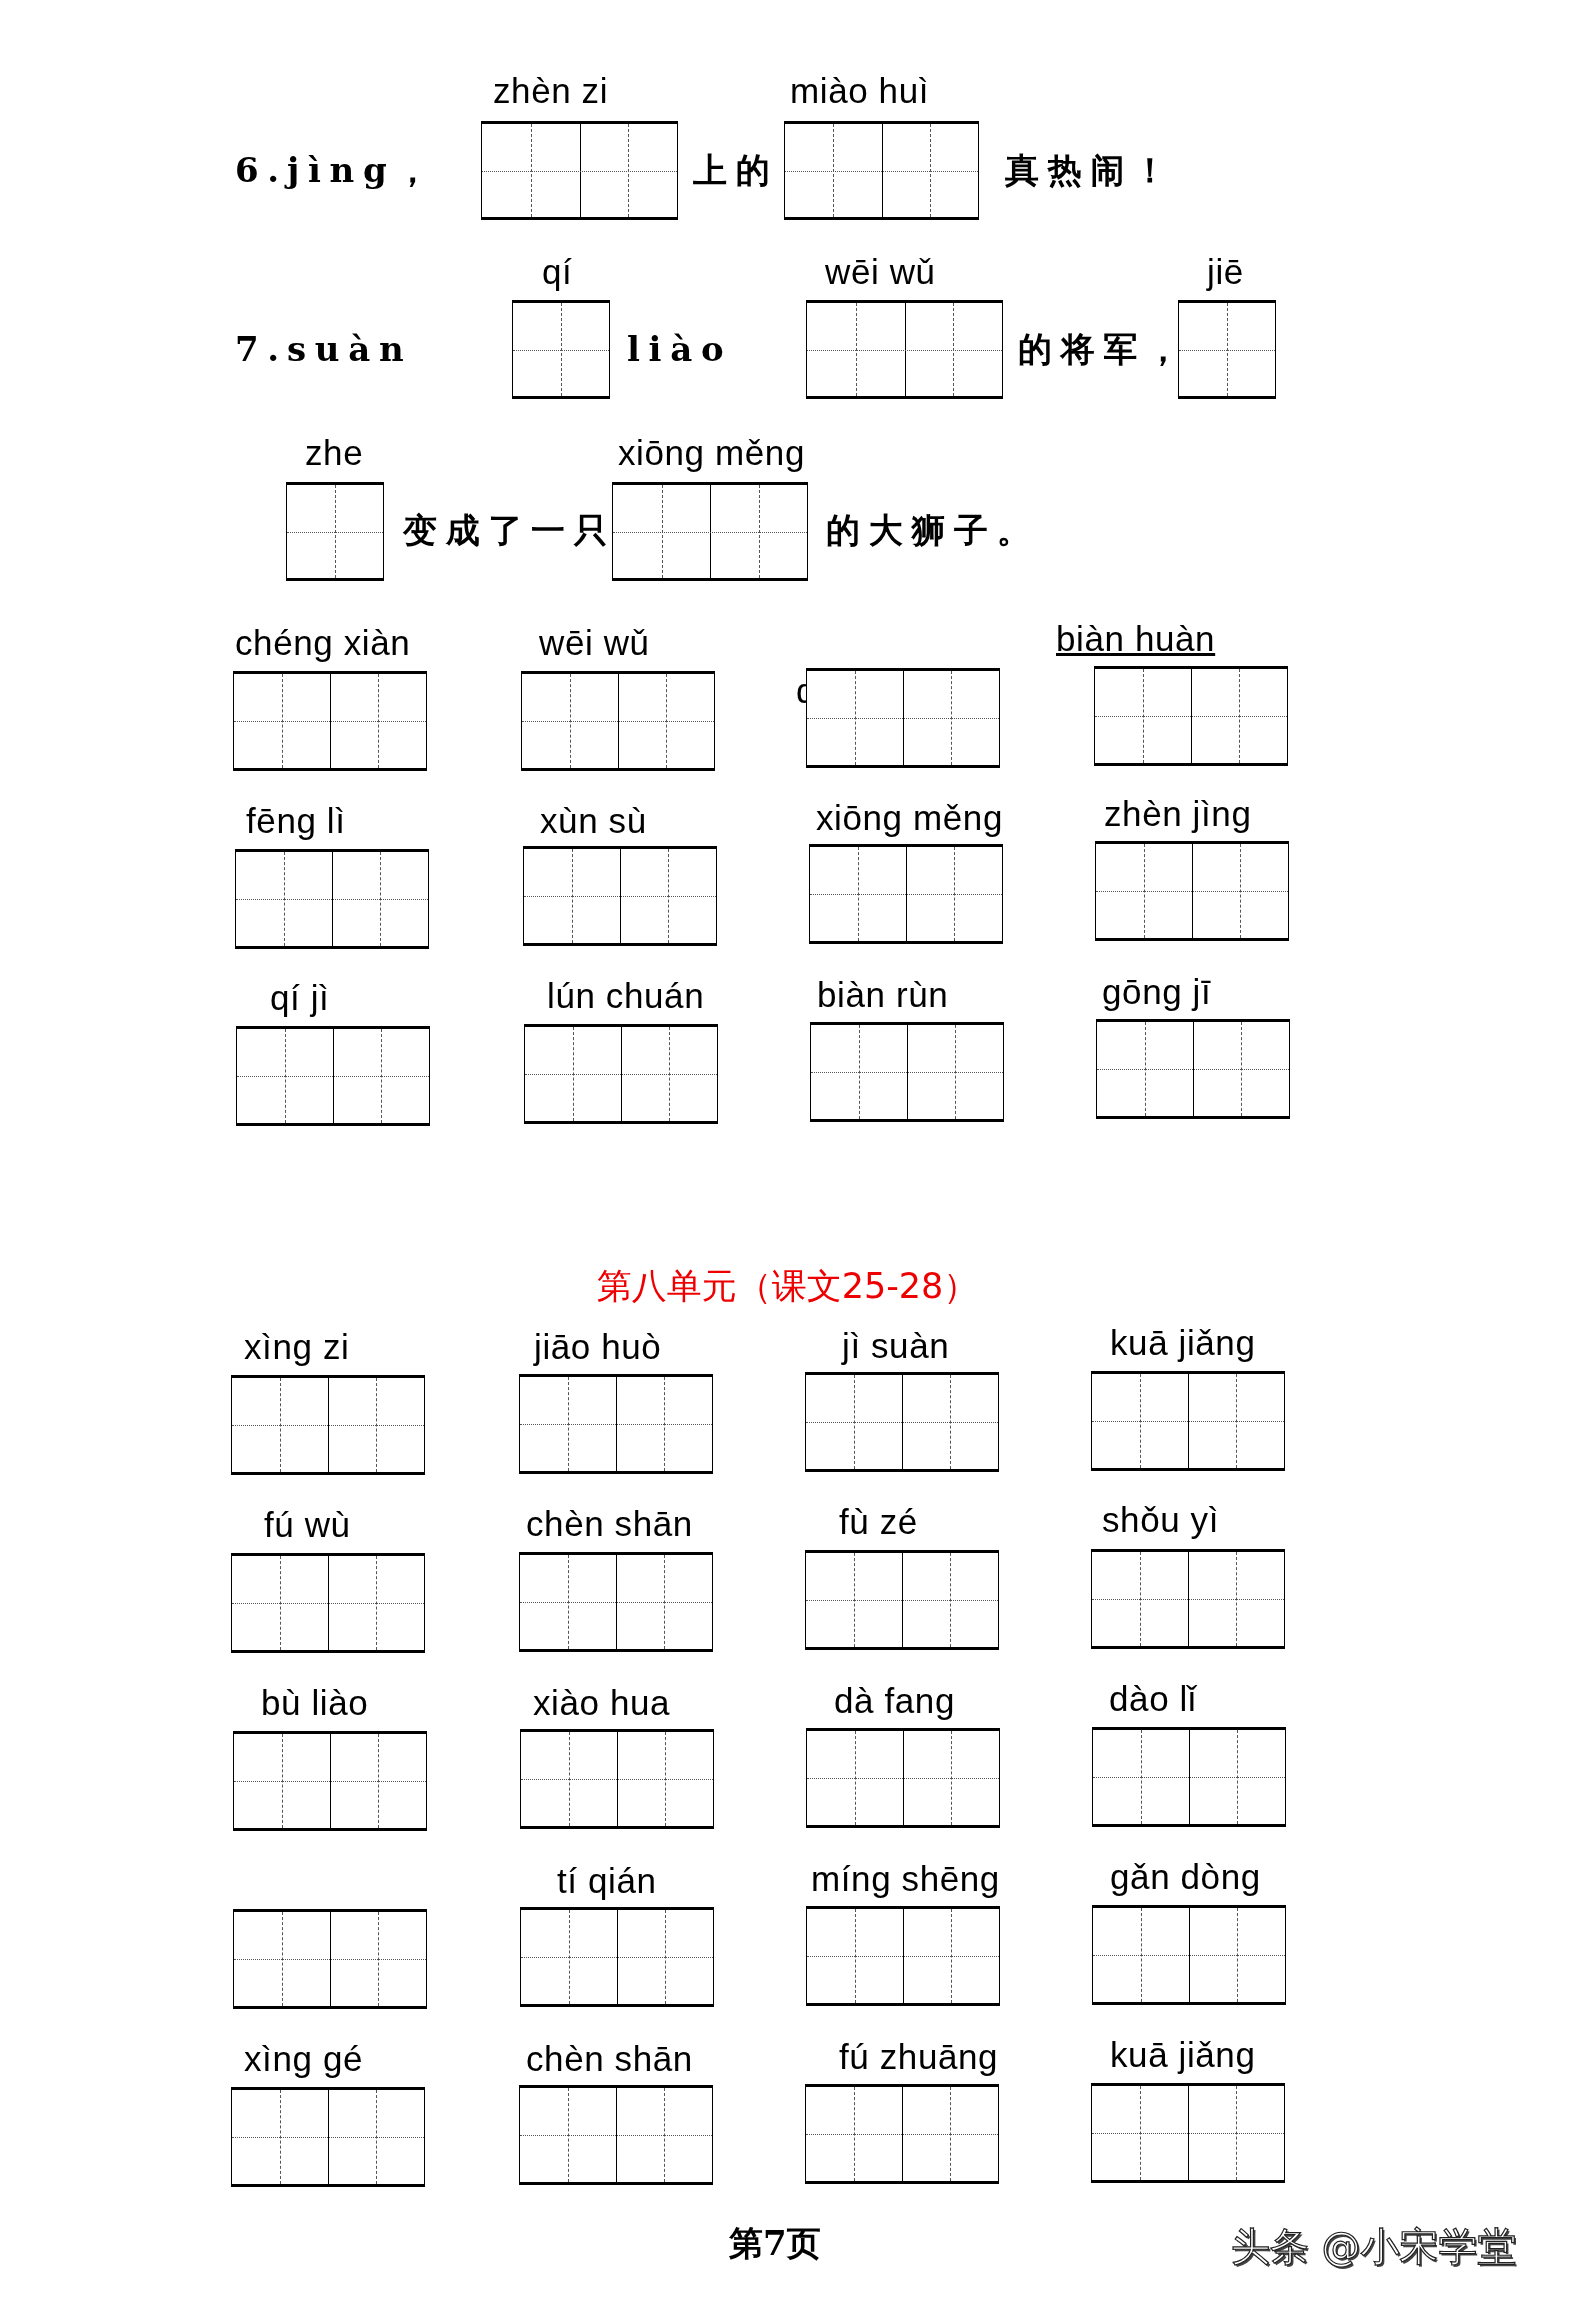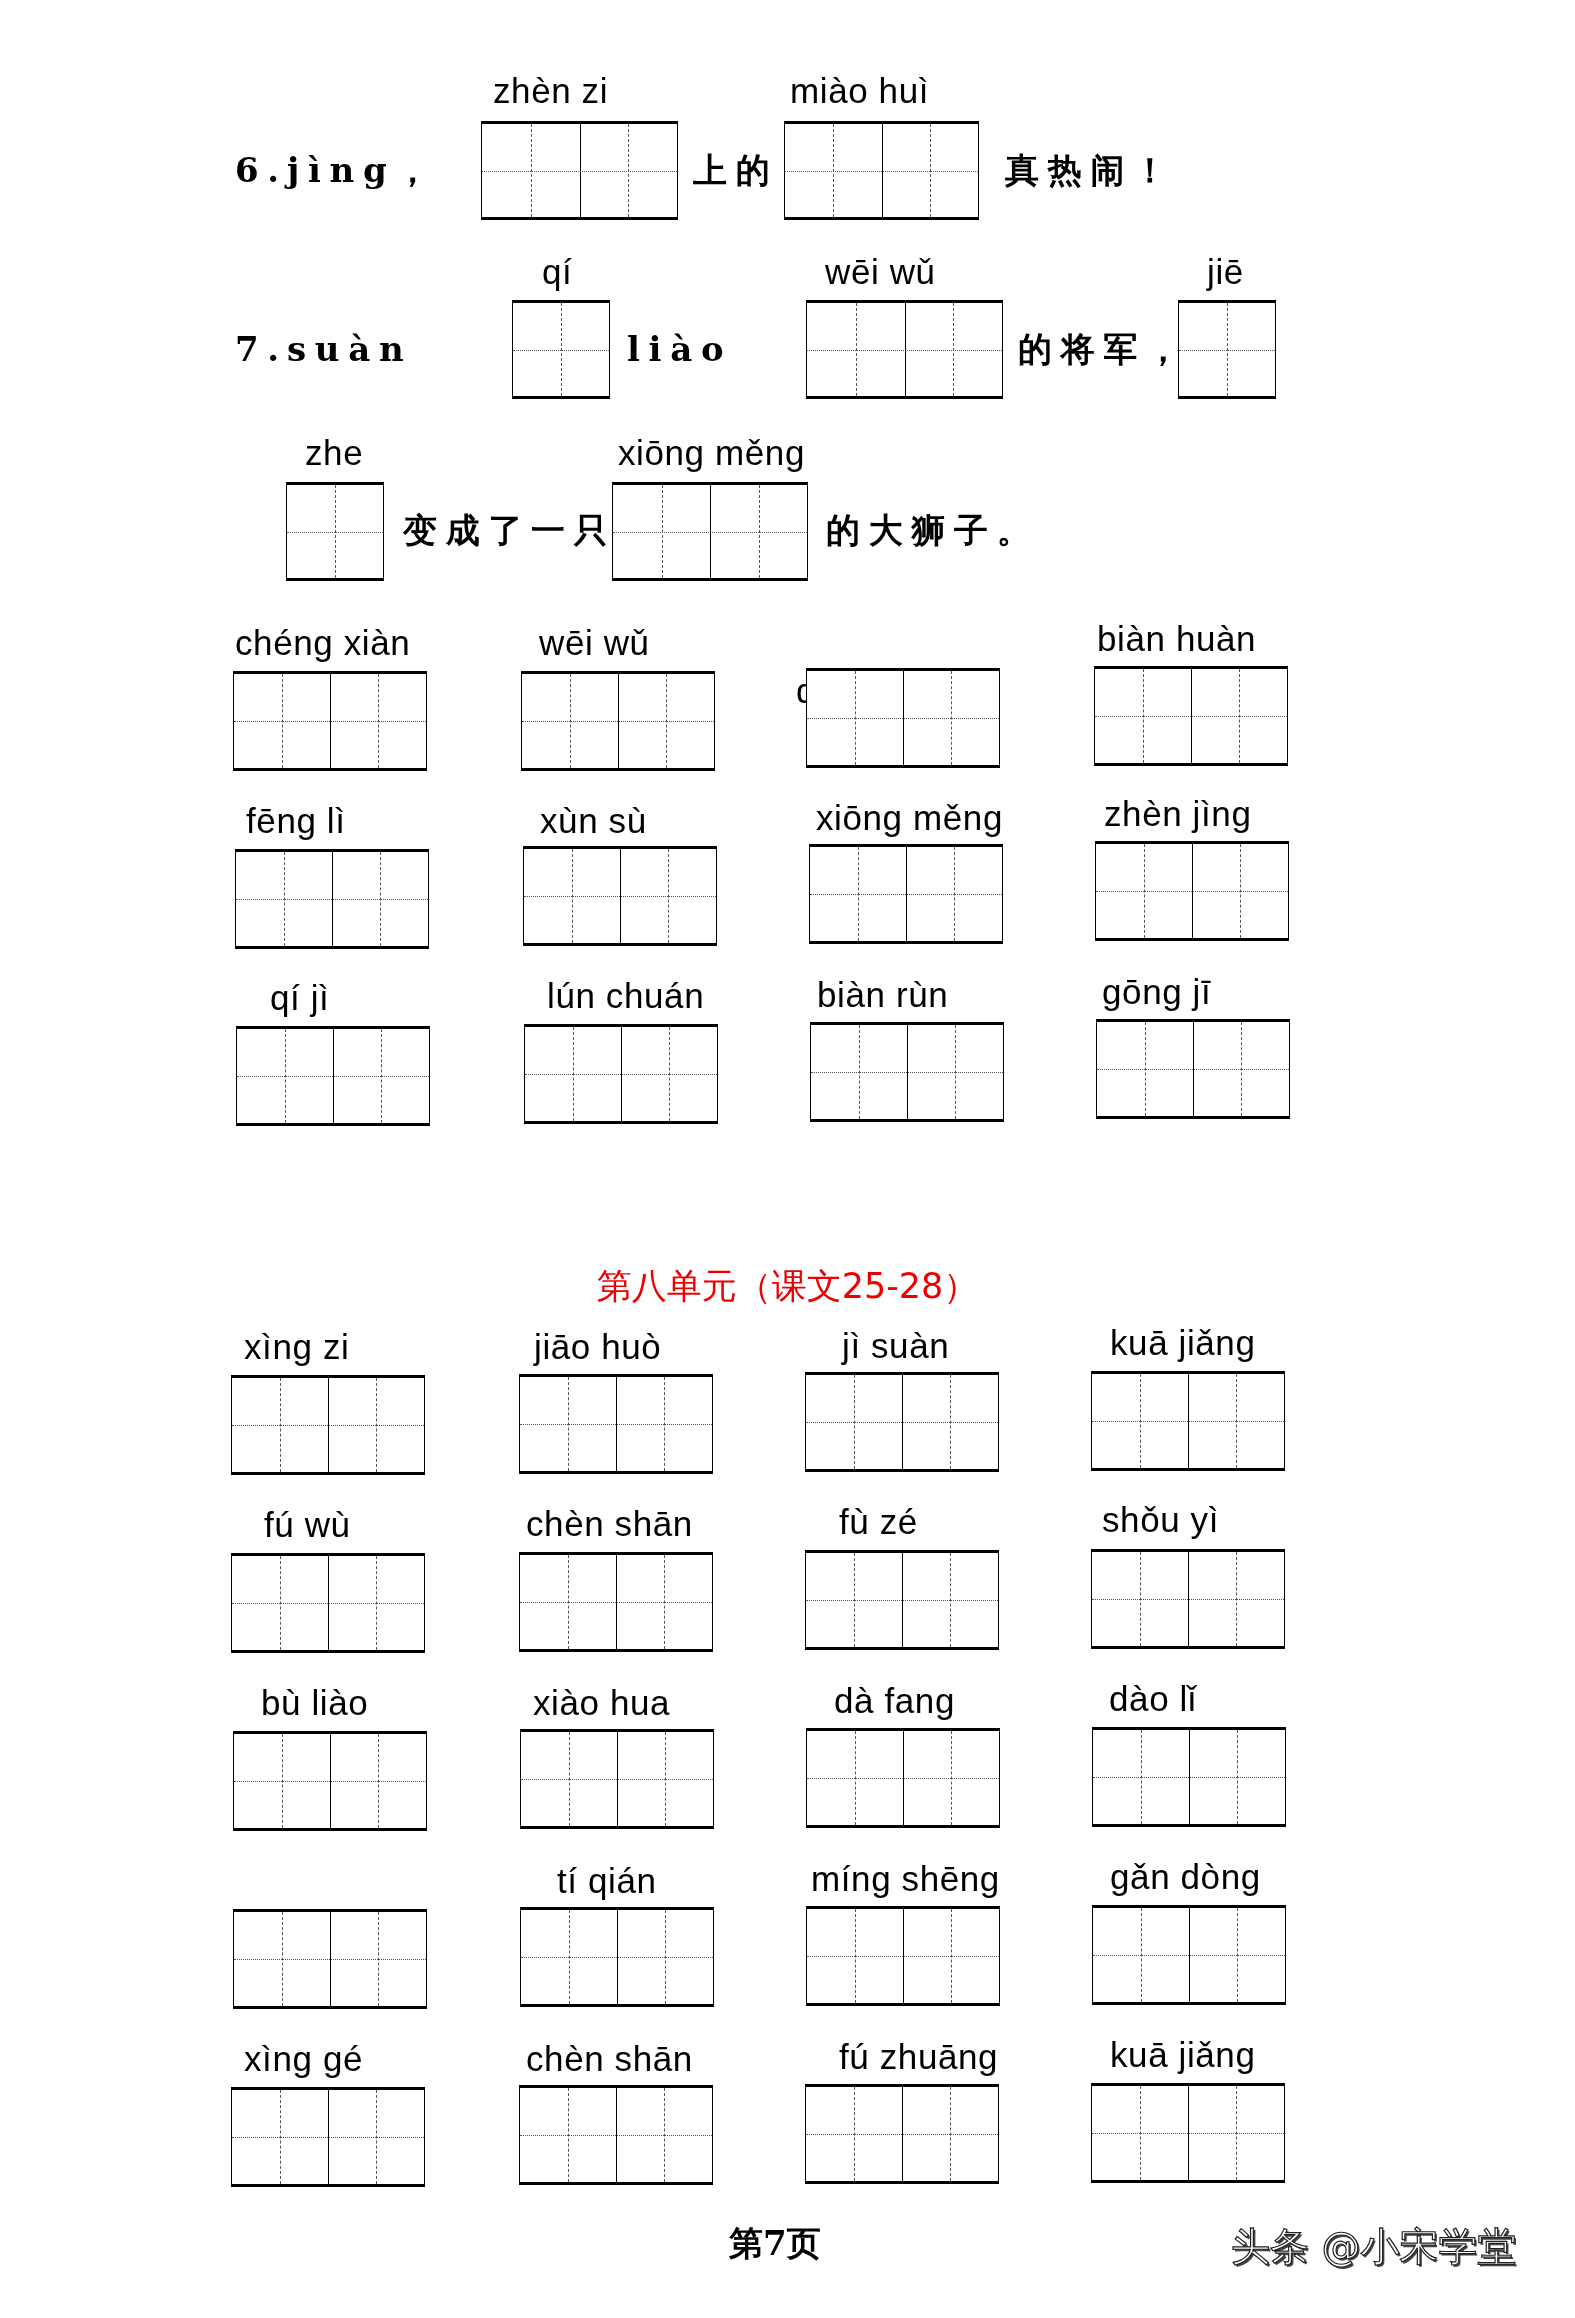--- a/index.html
+++ b/index.html
@@ -115,21 +115,21 @@
       <div class="vdash" style="left:75%"></div>
       <div class="hdot"></div>
     </div>
   <span class="py" style="left:796px; top:625px;margin-top:48px;">qì   guān</span>
   <div class="tzg" style="left:806px; top:668px; width:194px; height:100px;">
       <div class="vdash" style="left:25%"></div>
       <div class="vsolid" style="left:50%"></div>
       <div class="vdash" style="left:75%"></div>
       <div class="hdot"></div>
     </div>
-  <span class="py" style="left:1097px; top:621px;">biàn huàn</span>
+  <span class="py" style="left:1056px; top:621px;text-decoration:underline;">biàn huàn</span>
   <div class="tzg" style="left:1094px; top:666px; width:194px; height:100px;">
       <div class="vdash" style="left:25%"></div>
       <div class="vsolid" style="left:50%"></div>
       <div class="vdash" style="left:75%"></div>
       <div class="hdot"></div>
     </div>
 
   <span class="py" style="left:246px; top:803px;">fēng    lì</span>
   <div class="tzg" style="left:235px; top:849px; width:194px; height:100px;">
       <div class="vdash" style="left:25%"></div>

